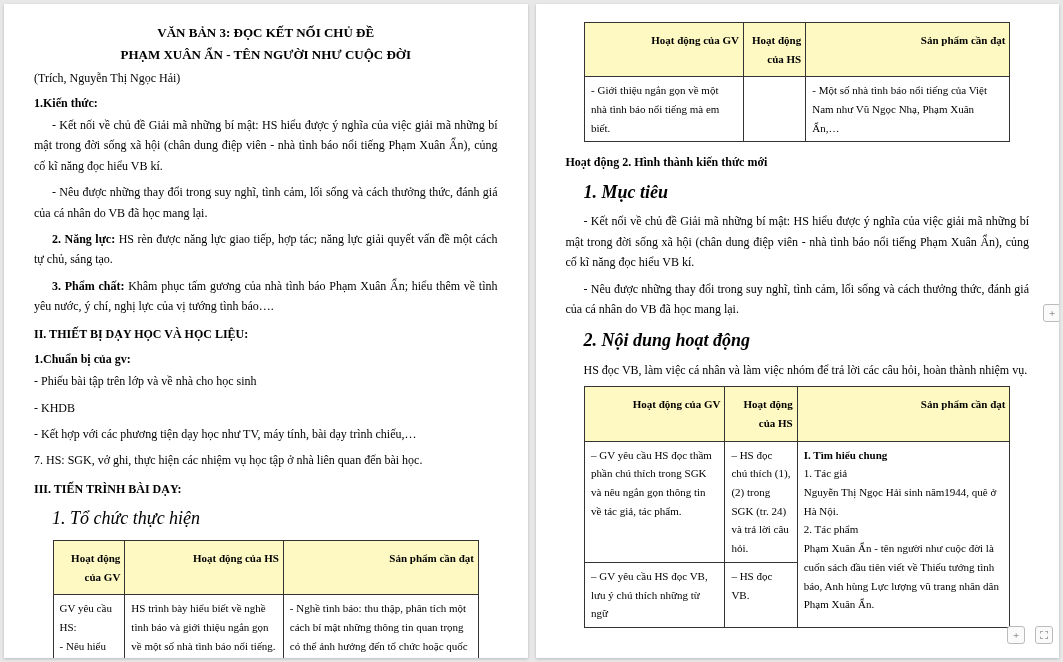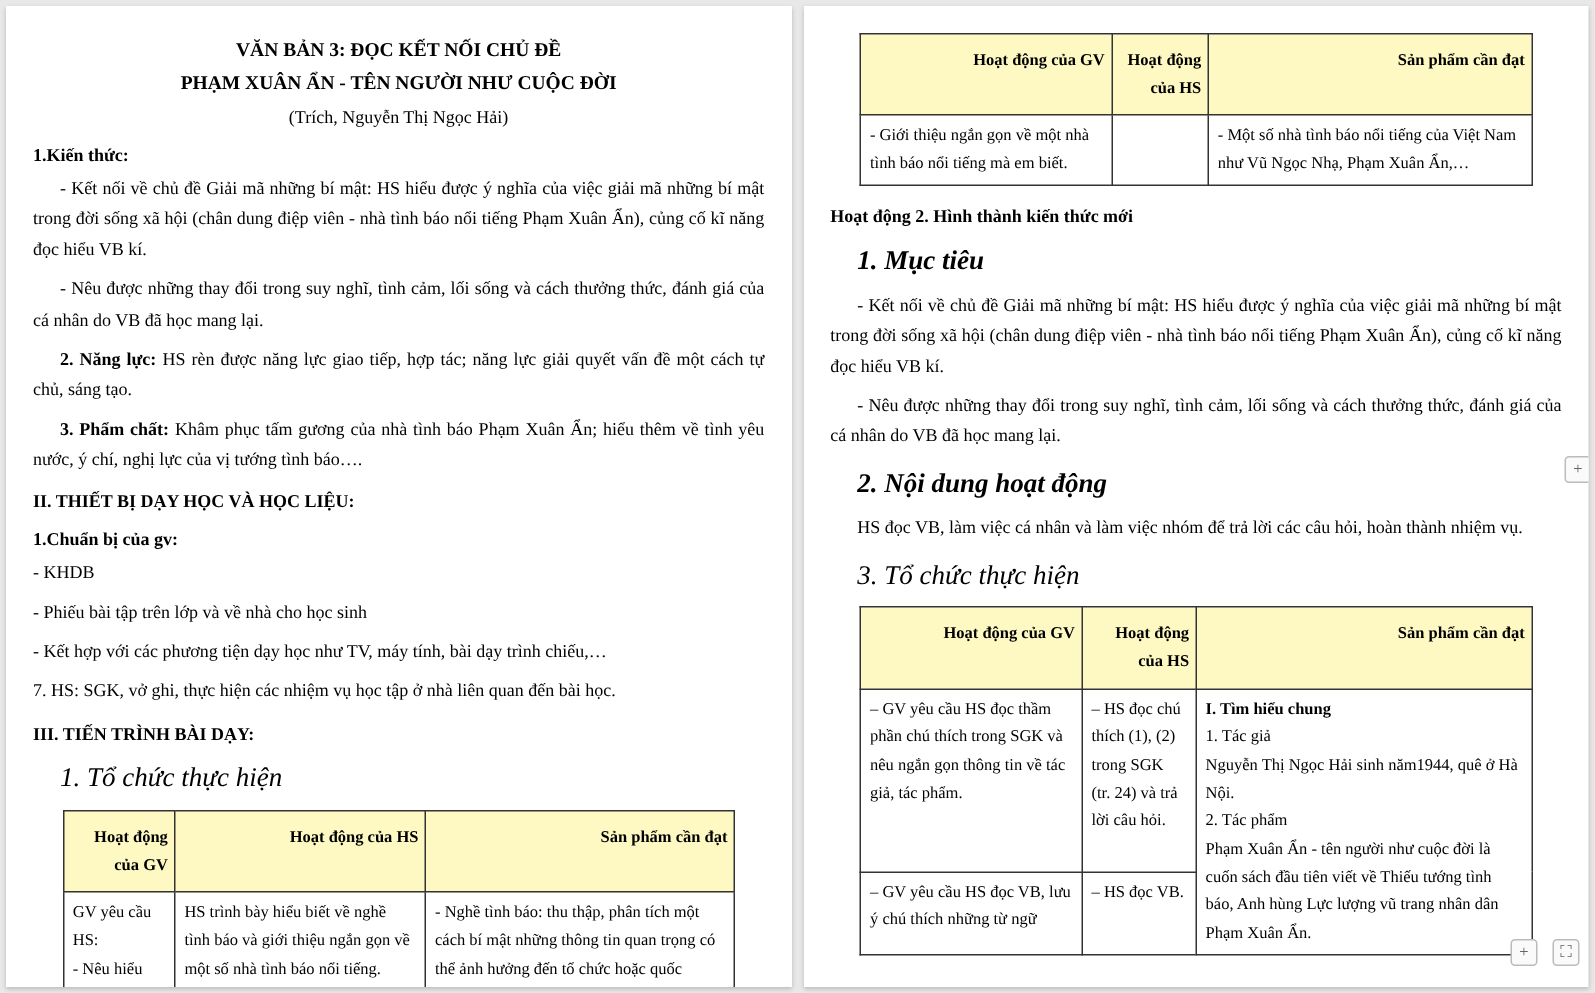--- a/index.html
+++ b/index.html
@@ -9,29 +9,29 @@
     font-size: 12px;
     color: #000;
     display: flex;
     gap: 8px;
     padding: 4px;
   }
   .page {
     background: #fff;
     width: 525px;
     height: 654px;
-    padding: 18px 18px;
+    padding: 18px 30px;
     box-shadow: 0 1px 3px rgba(0,0,0,0.2);
     overflow: hidden;
     line-height: 1.7;
     position: relative;
   }
   .title1 { text-align: center; font-weight: bold; font-size: 13px; text-transform: uppercase; }
   .title2 { text-align: center; font-weight: bold; font-size: 13px; text-transform: uppercase; margin-bottom: 2px; }
-  .subtitle { text-align: center; font-size: 12px; }
+  .subtitle { text-align: left; font-size: 12px; }
   .sec-heading { font-weight: bold; margin-top: 8px; margin-bottom: 4px; font-size: 12px; }
   .sub-heading { font-weight: bold; margin-top: 4px; margin-bottom: 2px; font-size: 12px; }
   .para { text-indent: 18px; margin-bottom: 6px; text-align: justify; font-size: 12px; }
   .para-noindent { margin-bottom: 6px; font-size: 12px; }
   .ital { }
   .bold { font-weight: bold; }
   .numitem { text-indent: 18px; font-style: italic; font-size: 18px; margin: 4px 0;}
   table.doc {
     border-collapse: collapse;
     width: 92%;
@@ -76,22 +76,22 @@
     <span>- Kết nối về chủ đề </span><span class="ital">Giải mã những bí mật:</span><span> HS hiểu được ý nghĩa của việc giải mã những bí mật trong đời sống xã hội (chân dung điệp viên - nhà tình báo nổi tiếng Phạm Xuân Ẩn), củng cố kĩ năng đọc hiểu VB kí.</span>
   </p>
   <p class="para">- Nêu được những thay đổi trong suy nghĩ, tình cảm, lối sống và cách thưởng thức, đánh giá của cá nhân do VB đã học mang lại.</p>
 
   <p class="para"><span class="bold">2. Năng lực:</span><span> HS rèn được năng lực giao tiếp, hợp tác; năng lực giải quyết vấn đề một cách tự chủ, sáng tạo.</span></p>
 
   <p class="para"><span class="bold">3. Phẩm chất:</span><span> Khâm phục tấm gương của nhà tình báo Phạm Xuân Ẩn; hiểu thêm về tình yêu nước, ý chí, nghị lực của vị tướng tình báo….</span></p>
 
   <div class="sec-heading">II. THIẾT BỊ DẠY HỌC VÀ HỌC LIỆU:</div>
   <div class="sub-heading">1.Chuẩn bị của gv:</div>
+  <p class="para-noindent">- Phiếu bài tập trên lớp và về nhà cho học sinh</p>
   <p class="para-noindent">- KHDB</p>
-  <p class="para-noindent">- Phiếu bài tập trên lớp và về nhà cho học sinh</p>
   <p class="para-noindent">- Kết hợp với các phương tiện dạy học như TV, máy tính, bài dạy trình chiếu,…</p>
   <p class="para-noindent">7. HS: SGK, vở ghi, thực hiện các nhiệm vụ học tập ở nhà liên quan đến bài học.</p>
 
   <div class="sec-heading">III. TIẾN TRÌNH BÀI DẠY:</div>
   <div class="numitem">1.    Tổ chức thực hiện</div>
 
   <table class="doc">
     <tbody>
         <tr>
       <th>Hoạt động của GV</th>
@@ -128,21 +128,20 @@
   <div class="sub-heading" style="margin-top:10px">Hoạt động 2. Hình thành kiến thức mới</div>
   <div class="numitem bold">1.   Mục tiêu</div>
   <p class="para">
     <span>- Kết nối về chủ đề </span><span class="ital">Giải mã những bí mật:</span><span> HS hiểu được ý nghĩa của việc giải mã những bí mật trong đời sống xã hội (chân dung điệp viên - nhà tình báo nổi tiếng Phạm Xuân Ẩn), củng cố kĩ năng đọc hiểu VB kí.</span>
   </p>
   <p class="para">- Nêu được những thay đổi trong suy nghĩ, tình cảm, lối sống và cách thưởng thức, đánh giá của cá nhân do VB đã học mang lại.</p>
 
   <div class="numitem bold">2.   Nội dung hoạt động</div>
   <p class="para">HS đọc VB, làm việc cá nhân và làm việc nhóm để trả lời các câu hỏi, hoàn thành nhiệm vụ.</p>
 
-  <div class="numitem">3.   Tổ chức thực hiện</div>
 
   <table class="doc">
     <tbody>
         <tr>
       <th style="width:33%">Hoạt động của GV</th>
       <th style="width:17%">Hoạt động của HS</th>
       <th>Sản phẩm cần đạt</th>
     </tr>
     <tr>
       <td>– GV yêu cầu HS đọc thầm phần chú thích trong SGK và nêu ngắn gọn thông tin về tác giả, tác phẩm.</td>

